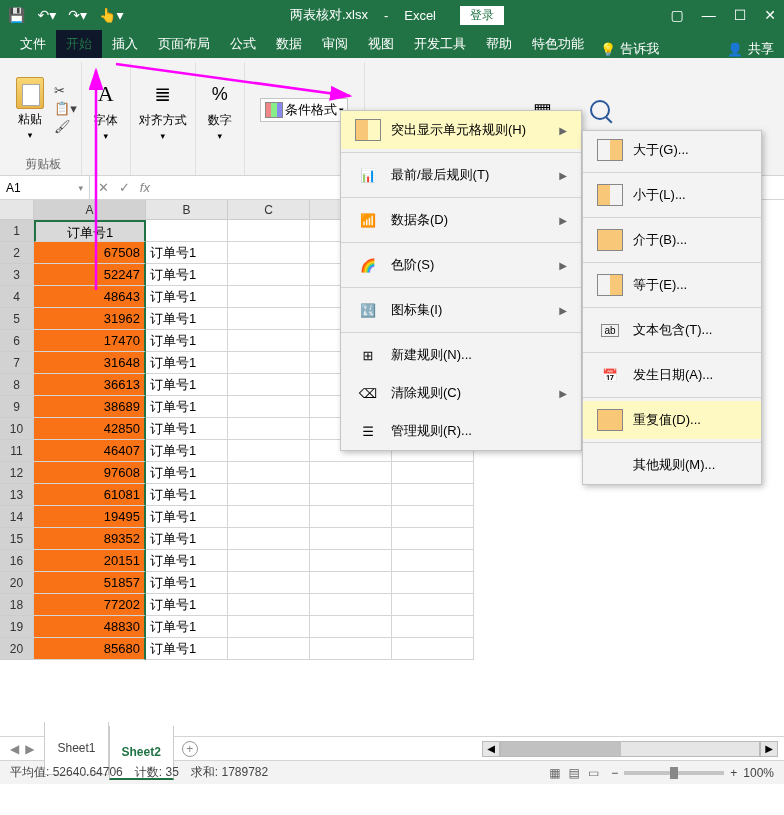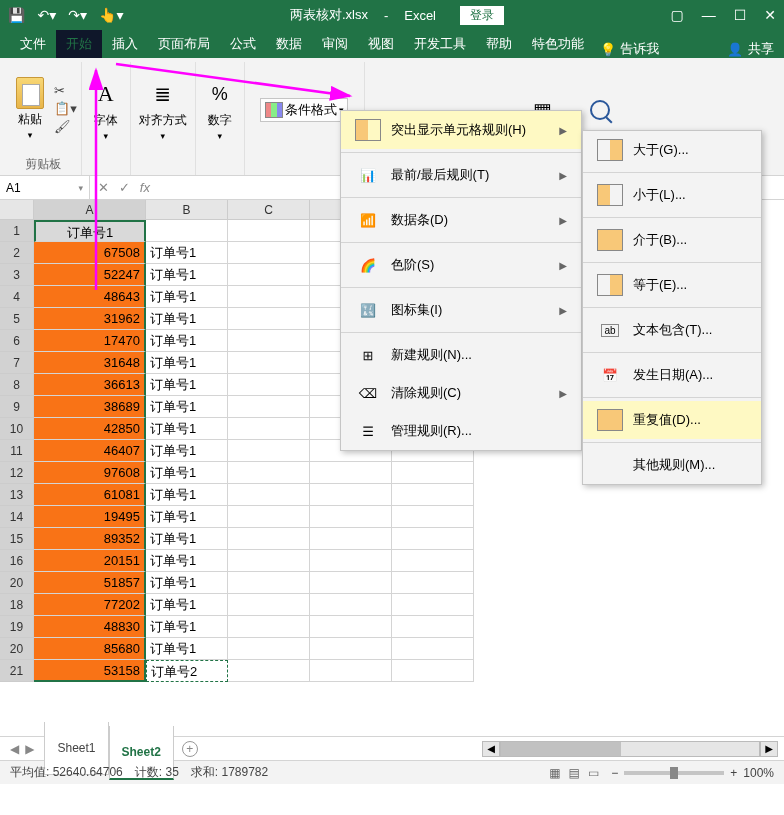--- a/index.html
+++ b/index.html
@@ -384,28 +384,20 @@
     <div class="cell colE"></div>
         </div>
         <div class="row">
           <div class="row-h sel">20</div>
     <div class="cell colA selected" style="">85680</div>
     <div class="cell colB ">订单号1</div>
     <div class="cell colC"></div>
     <div class="cell colD"></div>
     <div class="cell colE"></div>
         </div>
-        <div class="row">
-          <div class="row-h sel">21</div>
-    <div class="cell colA selected" style="border-bottom:2px solid #217346;">53158</div>
-    <div class="cell colB marching">订单号2</div>
-    <div class="cell colC"></div>
-    <div class="cell colD"></div>
-    <div class="cell colE"></div>
-        </div>
       </div>
   </div>
 </div>
 
 <div class="dropdown-menu menu1">
   <div class="menu-item hover">
     <span class="mi-icon">
         <span class="sub-icon">
           <span class="half hl"></span>
           <span class="half"></span>

